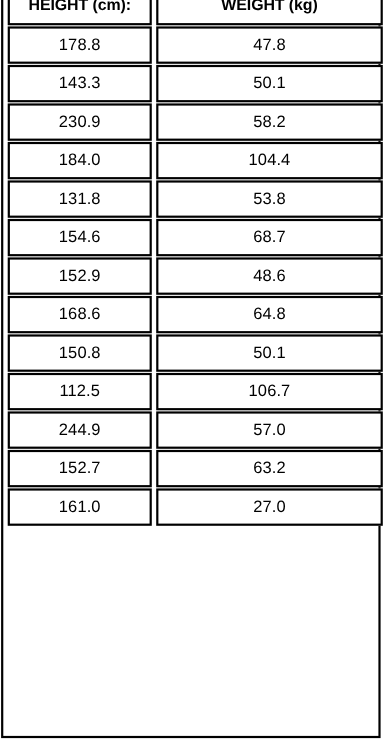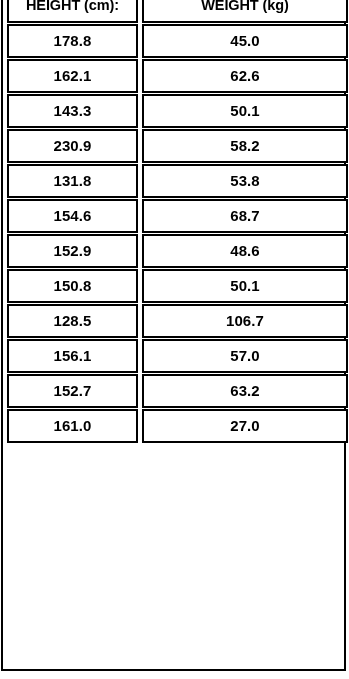--- a/index.html
+++ b/index.html
@@ -54,21 +54,21 @@
     overflow: hidden;
   }
 
   #data-table th {
     font-weight: bold;
     font-size: 14.5px;
     letter-spacing: -0.1px;
   }
 
   #data-table td {
-    font-weight: bold;
+    font-weight: normal;
     letter-spacing: 0.1px;
     margin-left: 28px;
   }
 </style>
 </head>
 <body>
 
 <div id="table-frame">
   <table id="data-table">
     <colgroup>
@@ -77,56 +77,60 @@
     </colgroup>
     <thead>
       <tr>
         <th>HEIGHT (cm):</th>
         <th>WEIGHT (kg)</th>
       </tr>
     </thead>
     <tbody id="table-body">
         <tr>
           <td>178.8</td>
-          <td>45.0</td>
-        </tr>
-        <tr>
-          <td>162.1</td>
-          <td>62.6</td>
+          <td>47.8</td>
         </tr>
         <tr>
           <td>143.3</td>
           <td>50.1</td>
         </tr>
         <tr>
           <td>230.9</td>
           <td>58.2</td>
+        </tr>
+        <tr>
+          <td>184.0</td>
+          <td>104.4</td>
         </tr>
         <tr>
           <td>131.8</td>
           <td>53.8</td>
         </tr>
         <tr>
           <td>154.6</td>
           <td>68.7</td>
         </tr>
         <tr>
           <td>152.9</td>
           <td>48.6</td>
         </tr>
         <tr>
+          <td>168.6</td>
+          <td>64.8</td>
+        </tr>
+        <tr>
           <td>150.8</td>
           <td>50.1</td>
         </tr>
         <tr>
-          <td>128.5</td>
+          <td>112.5</td>
           <td>106.7</td>
         </tr>
         <tr>
-          <td>156.1</td>
+          <td>244.9</td>
           <td>57.0</td>
         </tr>
         <tr>
           <td>152.7</td>
           <td>63.2</td>
         </tr>
         <tr>
           <td>161.0</td>
           <td>27.0</td>
         </tr>

